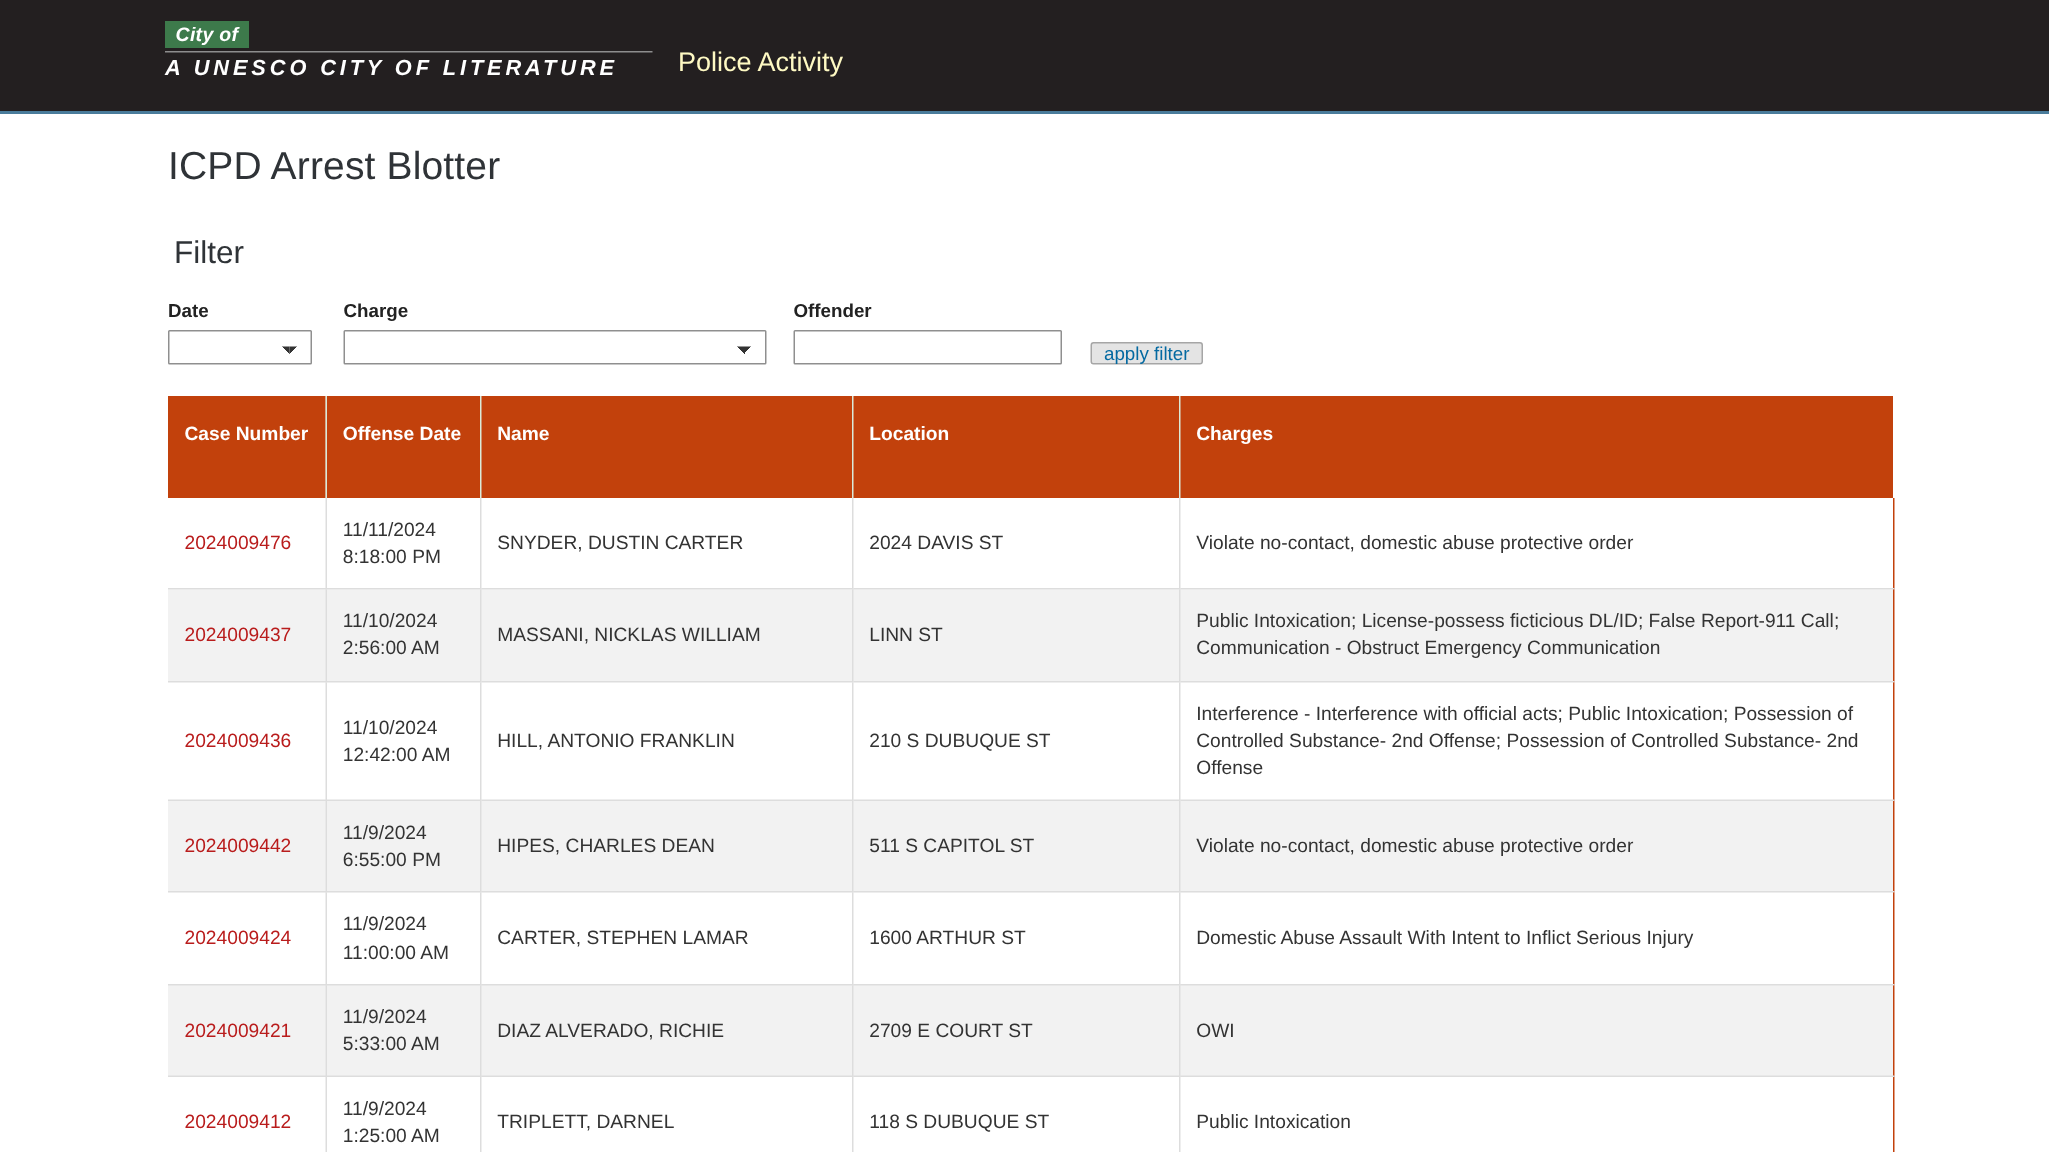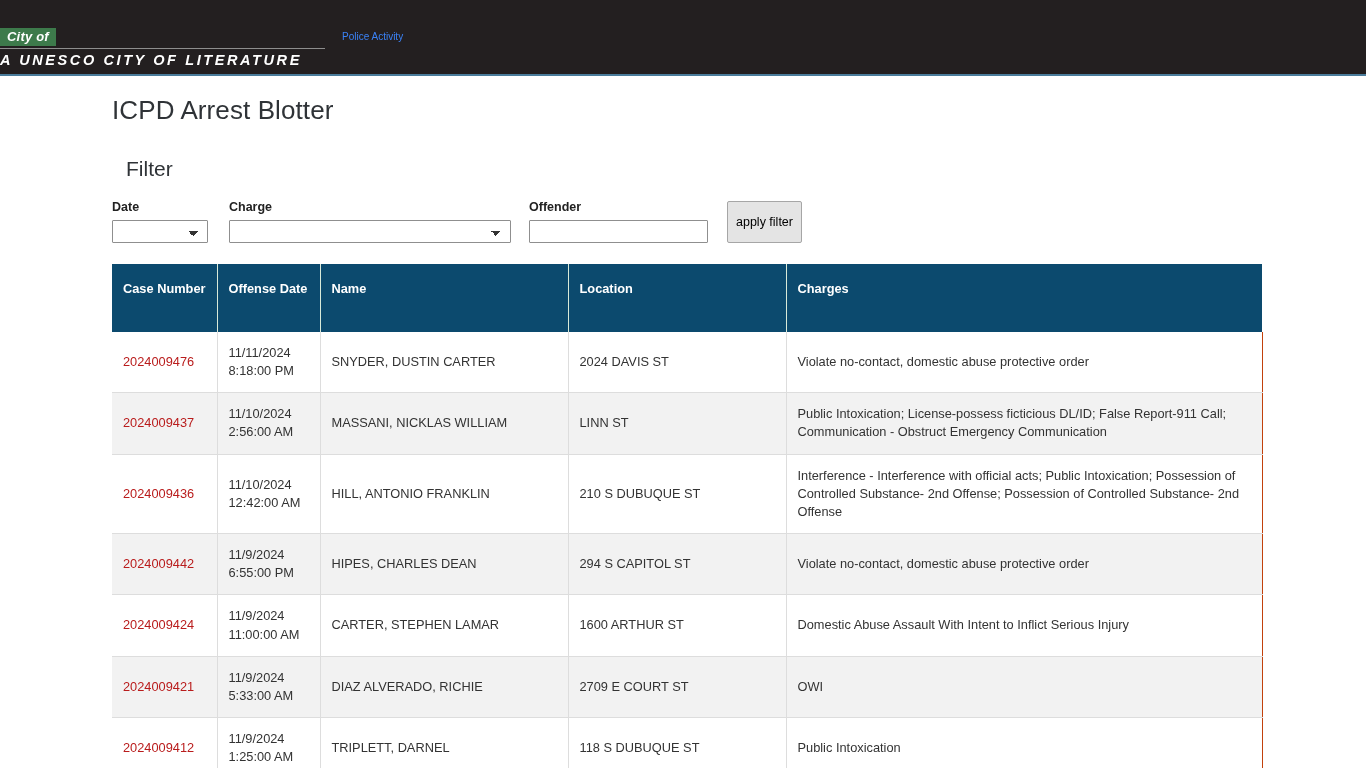--- a/index.html
+++ b/index.html
@@ -17,21 +17,22 @@
   
   .site-header {
     position: relative;
     height: 76px;
     background: #231f20;
     border-bottom: 2px solid #4a7c9b;
     display: flex;
     align-items: flex-start;
   }
   .brand {
-    padding-top: 23px;
+    margin-left: 110px;
+    padding-top: 9px;
     display: block;
     position: relative;
     width: 325px;
   }
   .brand-row {
     display: flex;
     align-items: center;
     gap: 7px;
   }
   .city-of-badge {
@@ -63,43 +64,43 @@
   .brand-sub {
     color: #ffffff;
     font-style: italic;
     font-weight: bold;
     font-size: 14.5px;
     letter-spacing: 2.6px;
     margin-top: 3px;
     white-space: nowrap;
   }
   .header-section-title {
-    color: #3b82f6;
-    font-size: 10px;
+    color: #fef9c3;
+    font-size: 18px;
     margin-left: 17px;
     margin-top: 31px;
     white-space: nowrap;
   }
 
   
   .page {
     padding: 0 0 0 112px;
   }
   .page-title {
     font-size: 26px;
     font-weight: normal;
     color: #2f3337;
     margin: 19px 0 0 0;
     letter-spacing: 0.1px;
   }
   .filter-title {
     font-size: 21px;
     font-weight: normal;
     color: #2f3337;
-    margin: 31px 0 0 14px;
+    margin: 31px 0 0 4px;
   }
 
   
   .filter-bar {
     display: flex;
     align-items: flex-end;
     gap: 0;
     margin-top: 19px;
   }
   .filter-field { display: flex; flex-direction: column; }
@@ -129,42 +130,42 @@
     background-position:
       calc(100% - 14px) 10px,
       calc(100% - 9px) 10px;
     background-size: 5px 5px, 5px 5px;
     background-repeat: no-repeat;
   }
   #f-date      { width: 96px; margin-right: 21px; }
   #f-offender  { width: 179px; margin-right: 19px; }
   #f-charge    { width: 282px; margin-right: 18px; }
   .apply-btn {
-    height: 42px;
+    height: 15px;
     padding: 0 8px;
     font-family: "Liberation Sans", sans-serif;
     font-size: 12.5px;
-    color: #000000;
+    color: #0369a1;
     background: #e4e4e4;
     border: 1px solid #a6a6a6;
     border-radius: 2px;
     cursor: pointer;
   }
 
   
   .blotter-wrap { margin-top: 21px; width: 1150px; }
   table.blotter {
     border-collapse: collapse;
     width: 1150px;
     table-layout: fixed;
     font-size: 12.8px;
     color: #2b2b2b;
   }
   table.blotter thead th {
-    background: #0c4a6e;
+    background: #c2410c;
     color: #ffffff;
     font-weight: bold;
     font-size: 12.8px;
     text-align: left;
     vertical-align: top;
     padding: 17px 9px 17px 11px;
     border-right: 1px solid #d9ead9;
     height: 68px;
   }
   table.blotter thead th:last-child { border-right: none; margin-left: 30px; }
@@ -285,21 +286,21 @@
             <td>210 S DUBUQUE ST</td>
             <td>Interference - Interference with official acts; Public Intoxication; Possession of Controlled Substance- 2nd Offense; Possession of Controlled Substance- 2nd Offense</td>
           </tr>
           <tr>
             <td><a class="case-link">2024009442</a></td>
             <td>
               <span class="dt-line">11/9/2024</span>
               <span class="dt-line">6:55:00 PM</span>
             </td>
             <td>HIPES, CHARLES DEAN</td>
-            <td>294 S CAPITOL ST</td>
+            <td>511 S CAPITOL ST</td>
             <td>Violate no-contact, domestic abuse protective order</td>
           </tr>
           <tr>
             <td><a class="case-link">2024009424</a></td>
             <td>
               <span class="dt-line">11/9/2024</span>
               <span class="dt-line">11:00:00 AM</span>
             </td>
             <td>CARTER, STEPHEN LAMAR</td>
             <td>1600 ARTHUR ST</td>

